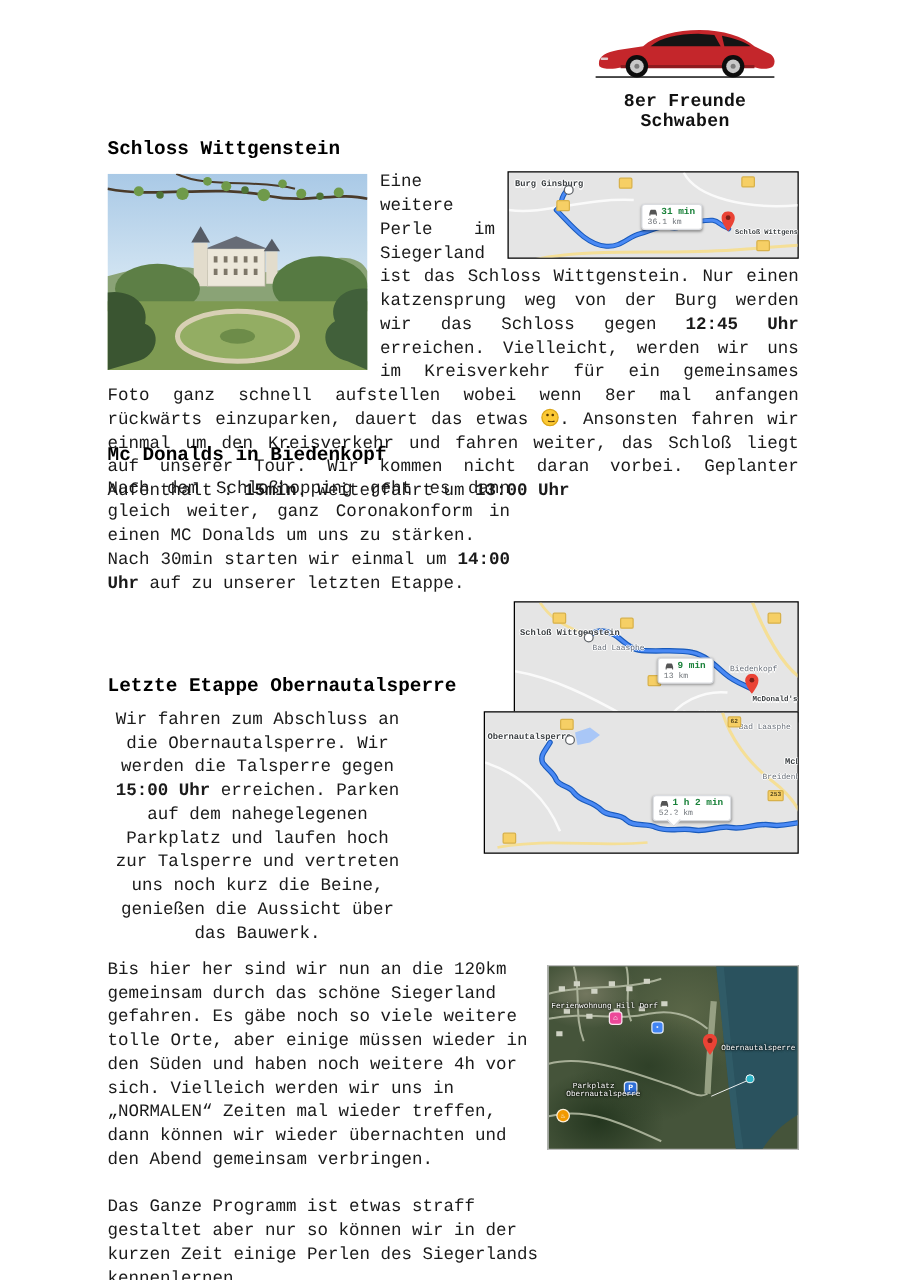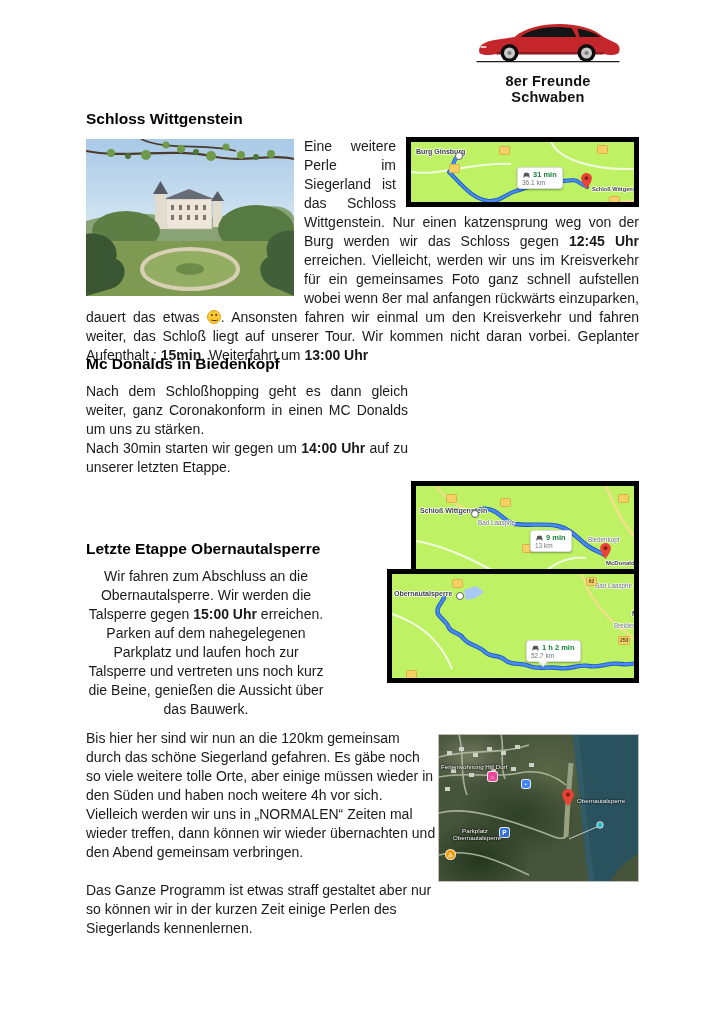--- a/index.html
+++ b/index.html
@@ -1,17 +1,17 @@
 <!DOCTYPE html>
 <html lang="de"><head>
 <meta charset="utf-8">
 <style>
   html,body{margin:0;padding:0;background:#ffffff;}
   .page{position:relative;width:724px;height:1024px;background:#fff;overflow:hidden;
-        font-family:Liberation Sans, sans-serif;color:#1a1a1a;}
+        font-family:Liberation Mono, monospace;color:#1a1a1a;}
 
   
   .logo{position:absolute;top:18px;left:468px;width:160px;text-align:center;}
   .brand{font-weight:bold;font-size:14.5px;color:#111;margin-top:1px;letter-spacing:.2px;}
 
   
   h2.sec-h{font-size:15.5px;font-weight:bold;margin:0 0 9px 0;color:#000;}
   p.body{font-size:14px;line-height:19px;margin:0;}
   .just{text-align:justify;}
   b{font-weight:bold;}
@@ -32,21 +32,21 @@
   .sec2-row{display:flex;align-items:flex-start;flex-direction:column;}
   .sec2-text{width:322px;}
   .sec3-row{display:flex;align-items:flex-start;}
   .sec3-text{width:240px;text-align:center;}
   .ml-auto{margin-left:auto;}
   .s3-tail{position:relative;margin-top:10px;min-height:160px;}
   .s3-tail p{width:350px;}
   .gap{height:19px;}
 
   
-  .map{position:relative;background:#bef264;border:5px solid #000000;box-sizing:border-box;overflow:hidden;}
+  .map{position:relative;background:#e5e5e5;border:1px solid #000000;box-sizing:border-box;overflow:hidden;}
   .map svg.layer{position:absolute;left:0;top:0;}
   .map1{float:right;width:233px;height:70px;margin:0 0 6px 10px;}
   .map2{width:228px;height:97px;margin-top:4px;}
   .map3{width:252px;height:114px;margin-top:2px;}
 
   .mlabel{position:absolute;font-size:7px;font-weight:bold;color:#3c4043;white-space:nowrap;
           text-shadow:1px 0 0 #fff,-1px 0 0 #fff,0 1px 0 #fff,0 -1px 0 #fff;}
   .mtown{position:absolute;font-size:6.3px;font-weight:normal;color:#69707a;white-space:nowrap;
           text-shadow:1px 0 0 #fff,-1px 0 0 #fff,0 1px 0 #fff,0 -1px 0 #fff;}
   .startdot{position:absolute;width:6px;height:6px;background:#fff;border:1.6px solid #5f6368;border-radius:50%;}
@@ -198,21 +198,21 @@
       <p class="body just"><span>Eine weitere Perle im Siegerland ist das Schloss Wittgenstein. Nur einen katzensprung weg von der Burg werden wir das Schloss gegen </span><b>12:45 Uhr</b><span> erreichen. Vielleicht, werden wir uns im Kreisverkehr für ein gemeinsames Foto ganz schnell aufstellen wobei wenn 8er mal anfangen rückwärts einzuparken, dauert das etwas </span><span class="smiley"></span><span>. Ansonsten fahren wir einmal um den Kreisverkehr und fahren weiter, das Schloß liegt auf unserer Tour. Wir kommen nicht daran vorbei. Geplanter Aufenthalt : </span><b>15min</b><span>. Weiterfahrt um </span><b>13:00 Uhr</b></p>
       <div class="clear"></div>
     </div>
   </section>
 
   <section class="sec2">
     <h2 class="sec-h">Mc Donalds in Biedenkopf</h2>
     <div class="sec2-row">
       <div class="sec2-text">
         <p class="body just"><span>Nach dem Schloßhopping geht es dann gleich weiter, ganz Coronakonform in einen MC Donalds um uns zu stärken.</span></p>
-        <p class="body just"><span>Nach 30min starten wir gegen um </span><b>14:00 Uhr</b><span> auf zu unserer letzten Etappe.</span></p>
+        <p class="body just"><span>Nach 30min starten wir einmal um </span><b>14:00 Uhr</b><span> auf zu unserer letzten Etappe.</span></p>
       </div>
 
       <div class="map map2 ml-auto">
         <svg class="layer" width="228" height="97" viewBox="0 0 228 97">
           <path d="M0,55 C30,60 60,75 90,92" stroke="#ffffff" stroke-width="2" fill="none" opacity=".8"></path>
           <path d="M190,0 C200,25 214,50 228,60" stroke="#f6de8d" stroke-width="2.6" fill="none" opacity=".9"></path>
           <path d="M20,0 C30,15 40,18 56,26" stroke="#f6de8d" stroke-width="2.2" fill="none" opacity=".9"></path>
           <path d="M120,97 C130,80 150,70 170,72" stroke="#ffffff" stroke-width="2" fill="none" opacity=".8"></path>
           <path d="M58,28 C64,21 72,22 78,25 C86,29 89,36 99,38 C111,40 130,37 142,40 C152,42 160,50 168,57 C176,64 184,66 189,69" stroke="#185abc" stroke-width="4.4" fill="none" stroke-linejoin="round" stroke-linecap="round"></path>
           <path d="M58,28 C64,21 72,22 78,25 C86,29 89,36 99,38 C111,40 130,37 142,40 C152,42 160,50 168,57 C176,64 184,66 189,69" stroke="#4a89f4" stroke-width="2.6" fill="none" stroke-linejoin="round" stroke-linecap="round"></path>

